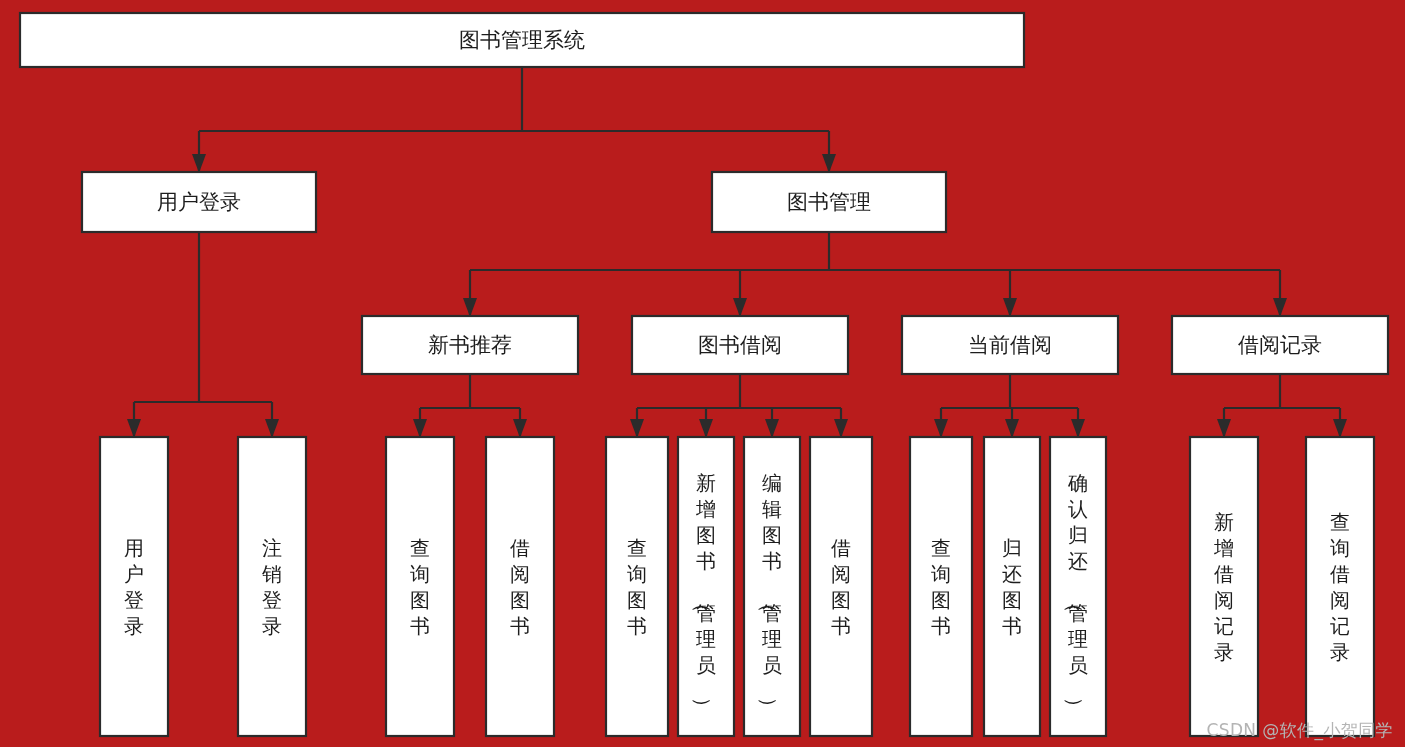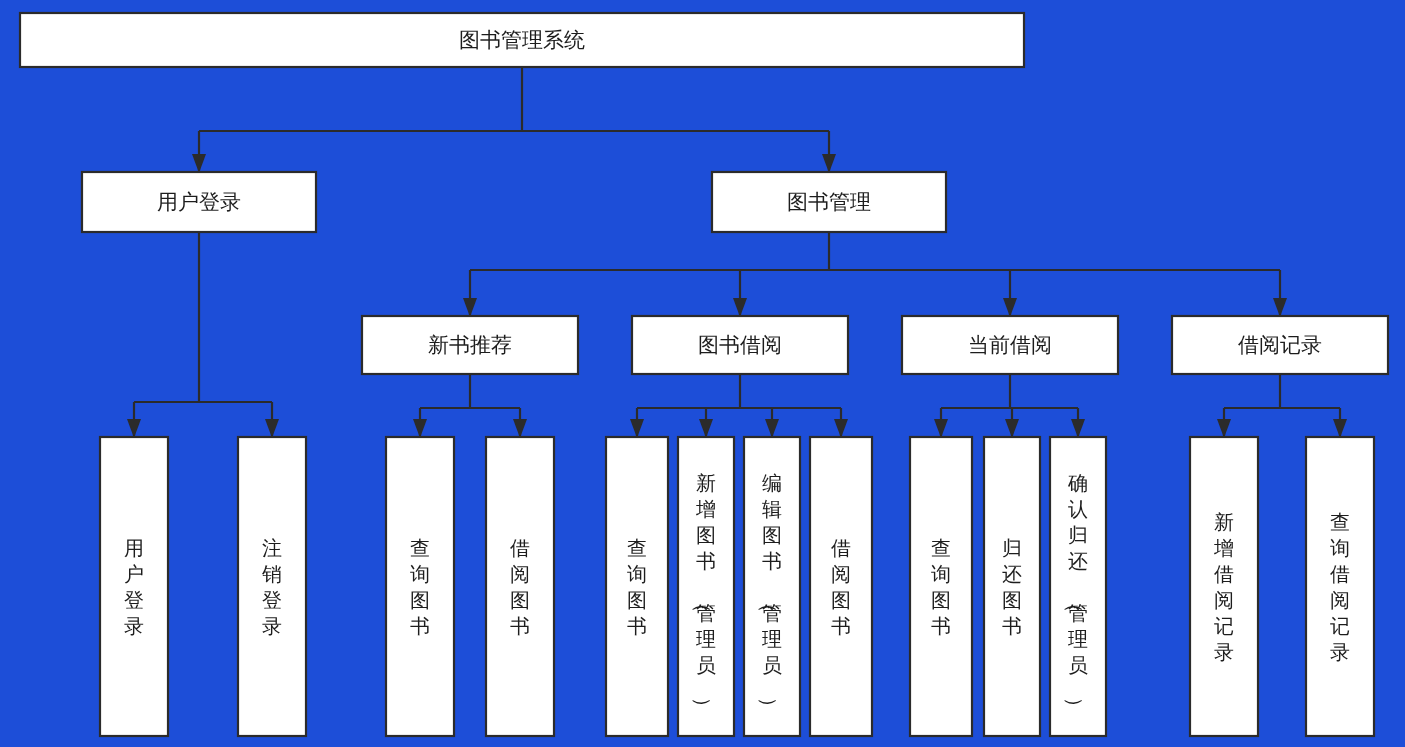--- a/index.html
+++ b/index.html
@@ -12,21 +12,21 @@
     width: 1405px;
     height: 747px;
     font-family: "DejaVu Sans", "Liberation Sans", sans-serif;
     overflow: hidden;
     position: relative;
   }
   #diagram-root {
     position: relative;
     width: 1405px;
     height: 747px;
-    background: #1d4ed8;
+    background: #b91c1c;
   }
   svg.diagram-canvas {
     position: absolute;
     left: 0;
     top: 0;
     width: 1405px;
     height: 747px;
     display: block;
   }
   .node-box {
@@ -220,14 +220,15 @@
           <rect x="1190" y="437" width="68" height="299" class="node-box"></rect>
           <text x="1224" class="node-label node-label-v"><tspan x="1224" y="522.5">新</tspan><tspan x="1224" y="548.5">增</tspan><tspan x="1224" y="574.5">借</tspan><tspan x="1224" y="600.5">阅</tspan><tspan x="1224" y="626.5">记</tspan><tspan x="1224" y="652.5">录</tspan></text>
         </g>
         <g>
           <rect x="1306" y="437" width="68" height="299" class="node-box"></rect>
           <text x="1340" class="node-label node-label-v"><tspan x="1340" y="522.5">查</tspan><tspan x="1340" y="548.5">询</tspan><tspan x="1340" y="574.5">借</tspan><tspan x="1340" y="600.5">阅</tspan><tspan x="1340" y="626.5">记</tspan><tspan x="1340" y="652.5">录</tspan></text>
         </g>
       </g>
   </svg>
 
+  <div class="watermark-text">CSDN @软件_小贺同学</div>
 
 </div>
 
 </body></html>

